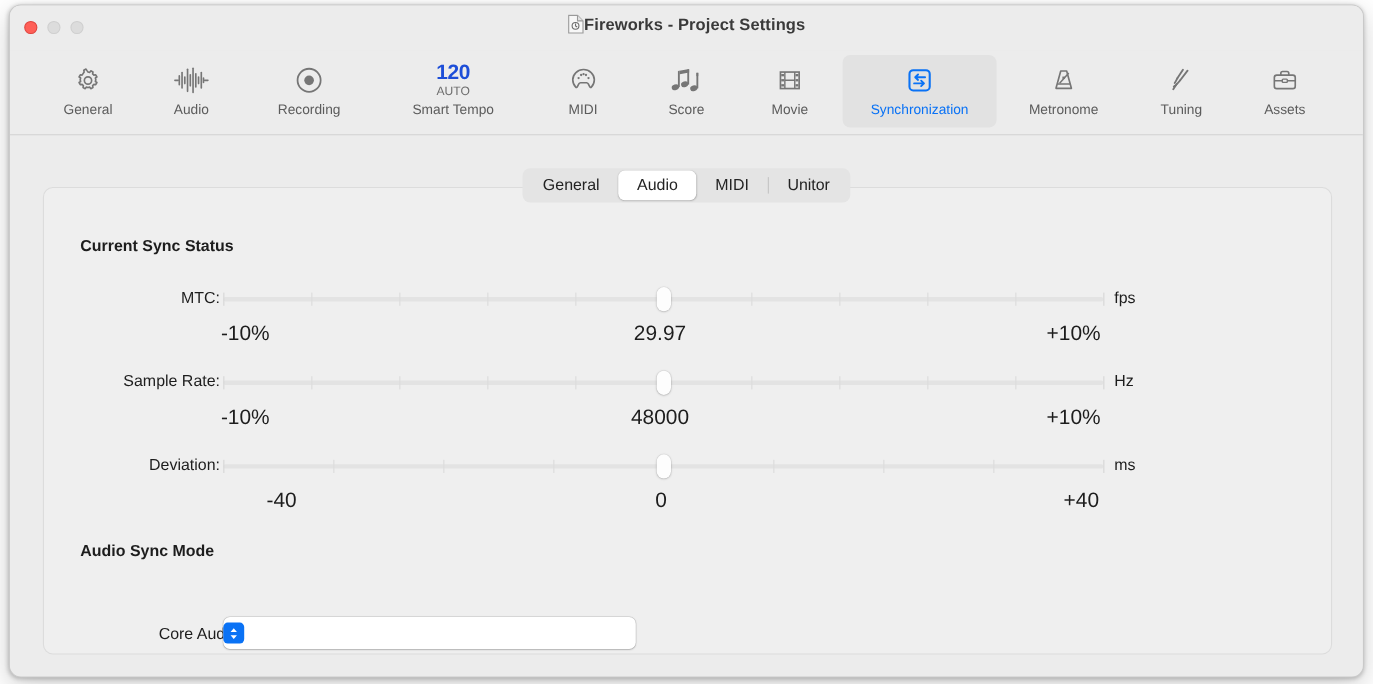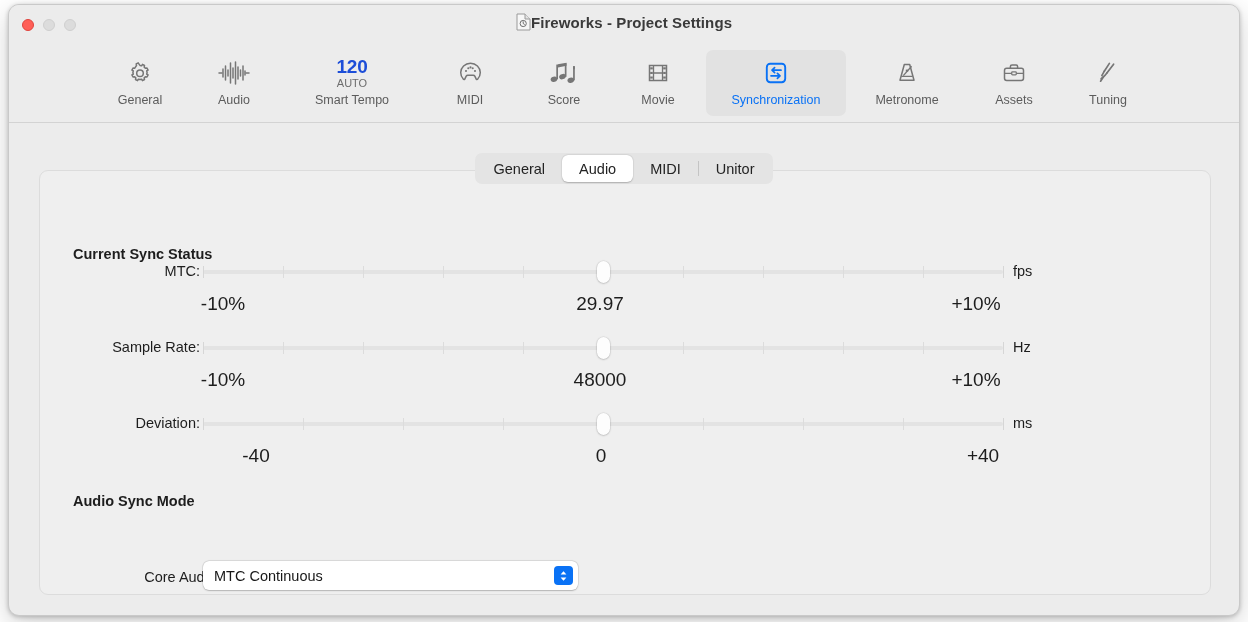--- a/index.html
+++ b/index.html
@@ -330,20 +330,29 @@
             <line x1="23.5" y1="10" x2="23.5" y2="16"></line>
             <line x1="26" y1="6" x2="26" y2="20"></line>
             <line x1="28" y1="11" x2="28" y2="15"></line>
             <line x1="29" y1="13" x2="32" y2="13"></line>
           </g>
         </svg>
       </div>
       <div class="tb-label">Audio</div>
     </div>
 
+    <div class="tb-item wide">
+      <div class="tb-icon">
+        <svg width="26" height="26" viewBox="0 0 26 26">
+          <circle cx="13" cy="13" r="10.5" fill="none" stroke="currentColor" stroke-width="1.6"></circle>
+          <circle cx="13" cy="13" r="4.4" fill="currentColor"></circle>
+        </svg>
+      </div>
+      <div class="tb-label">Recording</div>
+    </div>
 
     <div class="tb-item xwide">
       <div class="tempo-stack">
         <div class="tempo-num">120</div>
         <div class="tempo-auto">AUTO</div>
       </div>
       <div class="tb-label">Smart Tempo</div>
     </div>
 
     <div class="tb-item">
@@ -419,59 +428,59 @@
           <line x1="17.6" y1="6.3" x2="9.3" y2="15.6" stroke="currentColor" stroke-width="1.4"></line>
           <rect x="11.8" y="9.6" width="2.4" height="2.1" fill="currentColor"></rect>
         </svg>
       </div>
       <div class="tb-label">Metronome</div>
     </div>
 
     <div class="tb-item">
       <div class="tb-icon">
         <svg width="26" height="26" viewBox="0 0 26 26">
-          <rect x="3.5" y="8.3" width="19" height="12.2" rx="2.2" fill="none" stroke="currentColor" stroke-width="1.5"></rect>
-          <path d="M9.4 8.3V6.6c0-.9.7-1.6 1.6-1.6h4c.9 0 1.6.7 1.6 1.6v1.7" fill="none" stroke="currentColor" stroke-width="1.5"></path>
-          <line x1="3.5" y1="13.4" x2="22.5" y2="13.4" stroke="currentColor" stroke-width="1.4"></line>
-          <rect x="10.7" y="11.9" width="4.6" height="3" rx="0.8" fill="#ececec" stroke="currentColor" stroke-width="1.3"></rect>
-        </svg>
-      </div>
-      <div class="tb-label">Assets</div>
-    </div>
-
-    <div class="tb-item">
-      <div class="tb-icon">
-        <svg width="26" height="26" viewBox="0 0 26 26">
           <g fill="none" stroke="currentColor" stroke-width="1.7" stroke-linecap="round">
             <path d="M18.6 4.2L11.9 13"></path>
             <path d="M14.4 3.4L9.3 11.2"></path>
             <path d="M11.9 13c-1.4 1.9-2.1 2.6-3.3 3.6l-3 4.6"></path>
             <path d="M9.3 11.2c-1.1 2.1-1.5 3-2.4 4.3"></path>
           </g>
           <path d="M8.6 16.6c-.9 1-1.8 1.5-2.5 2.2" stroke="currentColor" stroke-width="1.7" fill="none" stroke-linecap="round"></path>
         </svg>
       </div>
       <div class="tb-label">Tuning</div>
     </div>
 
+    <div class="tb-item">
+      <div class="tb-icon">
+        <svg width="26" height="26" viewBox="0 0 26 26">
+          <rect x="3.5" y="8.3" width="19" height="12.2" rx="2.2" fill="none" stroke="currentColor" stroke-width="1.5"></rect>
+          <path d="M9.4 8.3V6.6c0-.9.7-1.6 1.6-1.6h4c.9 0 1.6.7 1.6 1.6v1.7" fill="none" stroke="currentColor" stroke-width="1.5"></path>
+          <line x1="3.5" y1="13.4" x2="22.5" y2="13.4" stroke="currentColor" stroke-width="1.4"></line>
+          <rect x="10.7" y="11.9" width="4.6" height="3" rx="0.8" fill="#ececec" stroke="currentColor" stroke-width="1.3"></rect>
+        </svg>
+      </div>
+      <div class="tb-label">Assets</div>
+    </div>
+
   </div>
 
   <div id="seg-row">
     <div id="segmented">
       <div class="seg">General</div>
       <div class="seg active">Audio</div>
       <div class="seg">MIDI</div>
       <div class="seg-div"></div>
       <div class="seg">Unitor</div>
     </div>
   </div>
 
   <div id="panel">
 
-    <div class="section-title" style="left:33px; top:45px;margin-top:30px;">Current Sync Status</div>
+    <div class="section-title" style="left:33px; top:45px;">Current Sync Status</div>
 
     <div class="slider-row">
       <div class="row-label" style="left:0px; top:92px; width:160px;">MTC:</div>
 
       <div class="track-wrap" id="tw-0" style="left:163px; top:93px; width:800px;">
         <div class="track"></div>
       <div class="tick end" style="left: calc(0% - 0.5px);"></div>
           <div class="tick" style="left: calc(10% - 0.5px);"></div>
           <div class="tick" style="left: calc(20% - 0.5px);"></div>
           <div class="tick" style="left: calc(30% - 0.5px);"></div>
@@ -540,21 +549,20 @@
       <div class="scale-lbl" style="left:177px; top:274px;margin-left:39px;">-40</div>
       <div class="scale-lbl" style="left:561px; top:274px;">0</div>
       <div class="scale-lbl" style="left:943px; top:274px;">+40</div>
     </div>
 
     <div class="section-title" style="left:33px; top:322px;text-align:right;">Audio Sync Mode</div>
 
     <div id="popup-label">Core Audio:</div>
 
     <div id="popup">
-      <div id="popup-value">MTC Continuous</div>
       <div id="popup-arrows">
         <svg width="11" height="14" viewBox="0 0 11 14">
           <path d="M5.5 2.2L8.4 5.6H2.6zM5.5 11.8L8.4 8.4H2.6z" fill="#ffffff"></path>
         </svg>
       </div>
     </div>
 
   </div>
 </div>
 

